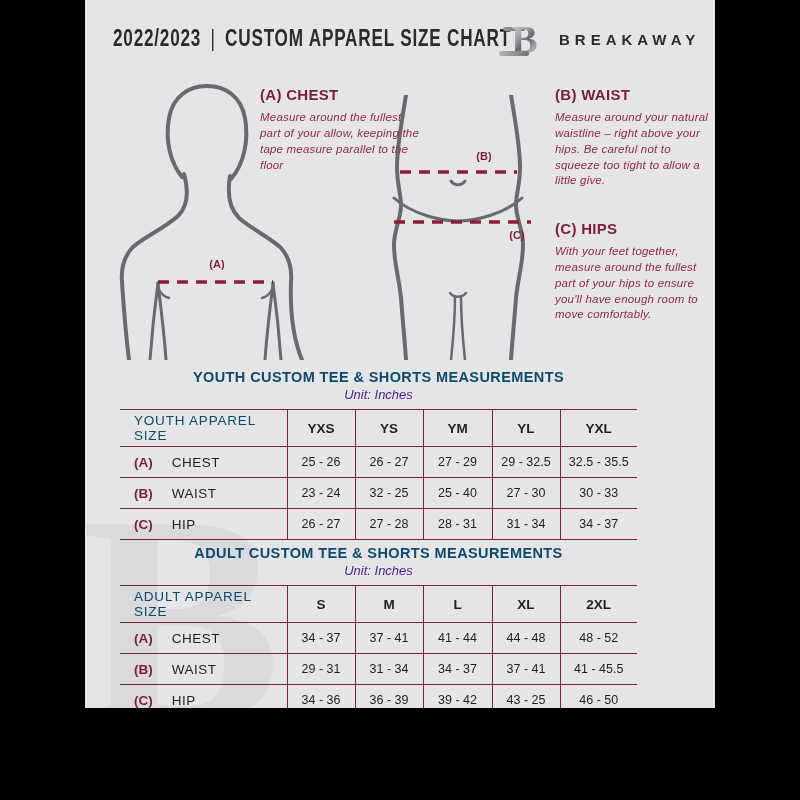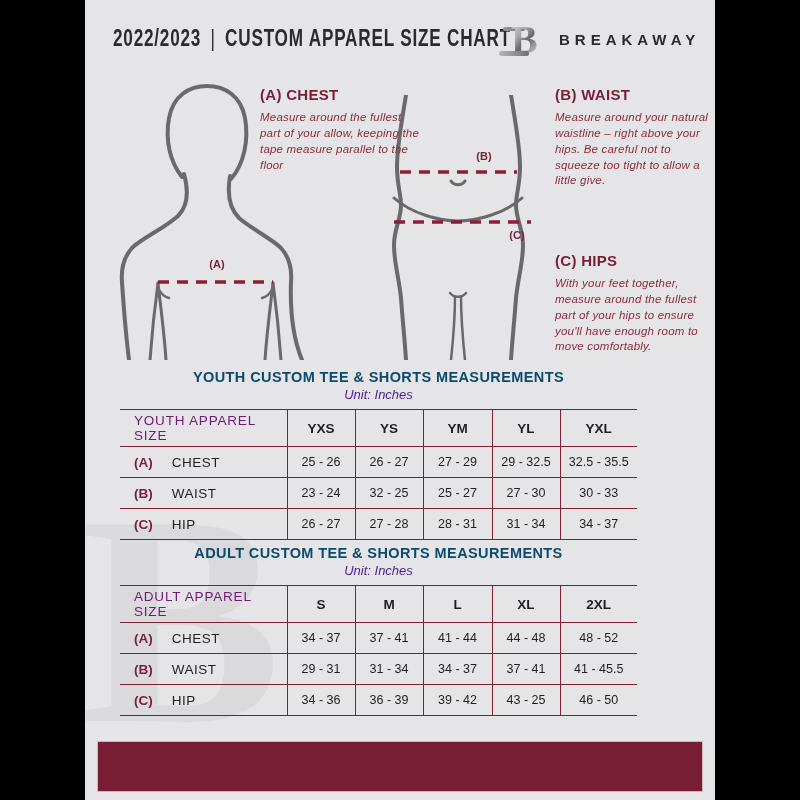--- a/index.html
+++ b/index.html
@@ -1,21 +1,21 @@
 <!DOCTYPE html>
 <html><head>
 <meta charset="utf-8">
 <style>
   html,body{margin:0;padding:0;}
   body{
     width:800px;height:800px;background:#000;position:relative;overflow:hidden;
     font-family:"Liberation Sans",sans-serif;
   }
   .page{
-    position:absolute;left:85px;top:0;width:630px;height:800px;
+    position:absolute;left:85px;top:0;width:630px;height:708px;
     background:#e5e5e7;overflow:hidden;
   }
   
   .hdr-title{
     position:absolute;left:28px;top:25px;white-space:nowrap;
     font-weight:bold;font-size:22px;color:#2b2b2d;letter-spacing:1px;
     transform:scale(0.78,1.08);transform-origin:left center;
   }
   .hdr-title .sep{font-weight:400;margin:0 12px;color:#2b2b2d;}
   .logo{position:absolute;left:416px;top:18px;width:46px;height:46px;}
@@ -62,21 +62,21 @@
   table.size{
     position:absolute;left:35px;width:517px;border-collapse:collapse;
     table-layout:fixed;z-index:2;
   }
   table.size tr{border-top:1.5px solid #7c2135;border-bottom:1.5px solid #7c2135;}
   table.size th+th, table.size td+td{border-left:1.5px solid #7c2135;}
   table.size tr.hdr{height:37px;}
   table.size tr.datarow{height:31px;}
   th.label-col{
     text-align:left;padding-left:14px;font-weight:400;font-size:13.5px;
-    color:#701a75;letter-spacing:0.8px;
+    color:#0c4a6e;letter-spacing:0.8px;
   }
   th.size-col{font-weight:bold;font-size:13.5px;color:#1f1f21;text-align:center;}
   td.row-label{text-align:left;padding-left:14px;font-size:13.5px;color:#1f1f21;}
   td.row-label .pfx{font-weight:bold;color:#7c1e38;}
   td.row-label .nm{margin-left:19px;letter-spacing:0.5px;}
   td.val{text-align:center;font-size:12.5px;color:#1f1f21;margin-top:7px;}
   
   .watermark{
     position:absolute;left:-4px;top:470px;font-family:"Liberation Serif",serif;
     font-weight:bold;font-size:300px;line-height:300px;color:rgba(50,50,55,0.06);
@@ -139,21 +139,21 @@
   <span class="diagram-label" style="left:415px;top:229px;">(C)</span>
 
   <div class="guide-block" style="left:175px;top:86px;width:165px;">
     <div class="guide-h">(A) CHEST</div>
     <div class="guide-p">Measure around the fullest part of your allow, keeping the tape measure parallel to the floor</div>
   </div>
   <div class="guide-block" style="left:470px;top:86px;width:158px;">
     <div class="guide-h">(B) WAIST</div>
     <div class="guide-p">Measure around your natural waistline – right above your hips. Be careful not to squeeze too tight to allow a little give.</div>
   </div>
-  <div class="guide-block" style="left:470px;top:220px;width:163px;margin-top:32px;">
+  <div class="guide-block" style="left:470px;top:220px;width:163px;">
     <div class="guide-h">(C) HIPS</div>
     <div class="guide-p">With your feet together, measure around the fullest part of your hips to ensure you'll have enough room to move comfortably.</div>
   </div>
 
   <div class="watermark">B</div>
 
   <div class="section-title" style="top:369px;">YOUTH CUSTOM TEE &amp; SHORTS MEASUREMENTS</div>
   <div class="section-unit" style="top:387px;">Unit: Inches</div>
   <table class="size" style="top:409px;">
     <colgroup>
@@ -178,21 +178,21 @@
       <td class="val">25 - 26</td>
       <td class="val">26 - 27</td>
       <td class="val">27 - 29</td>
       <td class="val">29 - 32.5</td>
       <td class="val">32.5 - 35.5</td>
     </tr>
     <tr class="datarow">
       <td class="row-label"><span class="pfx">(B)</span><span class="nm">WAIST</span></td>
       <td class="val">23 - 24</td>
       <td class="val">32 - 25</td>
-      <td class="val">25 - 27</td>
+      <td class="val">25 - 40</td>
       <td class="val">27 - 30</td>
       <td class="val">30 - 33</td>
     </tr>
     <tr class="datarow">
       <td class="row-label"><span class="pfx">(C)</span><span class="nm">HIP</span></td>
       <td class="val">26 - 27</td>
       <td class="val">27 - 28</td>
       <td class="val">28 - 31</td>
       <td class="val">31 - 34</td>
       <td class="val">34 - 37</td>

